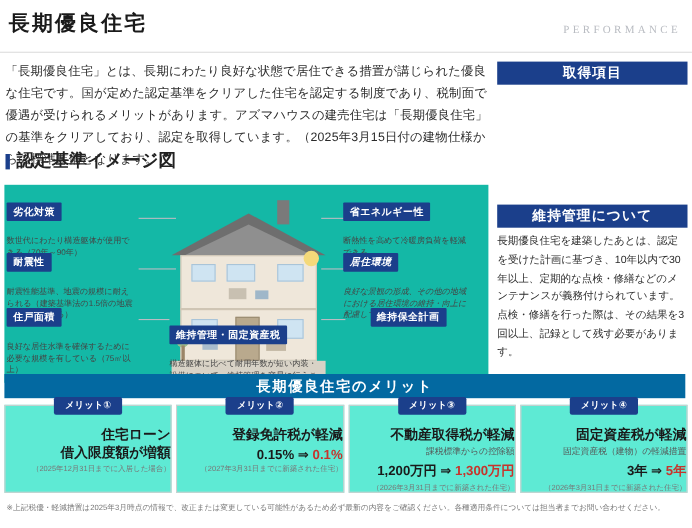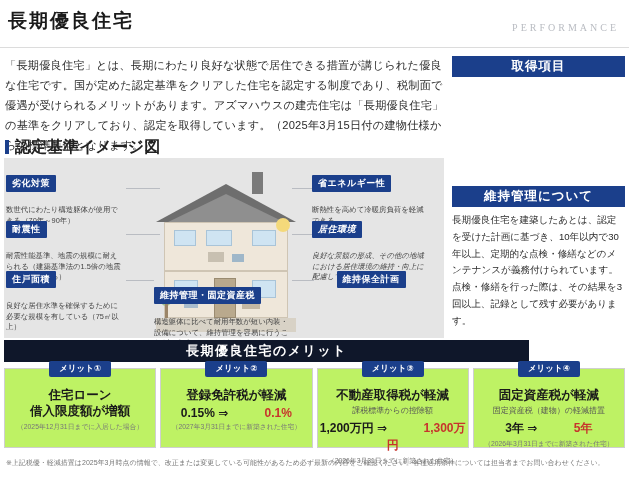--- a/index.html
+++ b/index.html
@@ -41,22 +41,22 @@
   }
   .intro p { margin:0; }
 
   
   .diagram-title {
     position:absolute; left:5px; top:140px;
     font-size:16px; font-weight:bold; color:#222;
     border-left:4px solid #1b3f8b; padding-left:6px; line-height:14px;
   }
   .diagram {
-    position:absolute; left:4px; top:158px; width:440px; height:180px;
-    background:#e5e5e5;
+    position:absolute; left:4px; top:168px; width:440px; height:180px;
+    background:#14b8a6;
   }
 
   
   .house { position:absolute; left:152px; top:6px; width:140px; height:170px; }
   .roof {
     position:absolute; left:0px; top:20px; width:0; height:0;
     border-left:70px solid transparent; border-right:70px solid transparent;
     border-bottom:38px solid #6e6e6e;
   }
   .roof-inner {
@@ -160,49 +160,49 @@
   }
   .crit .sub { font-size:8px; font-weight:normal; }
 
   .iji-text {
     position:absolute; left:452px; top:212px; width:173px;
     font-size:9.6px; line-height:1.75; color:#2b2b2b;
   }
 
   
   .merit-band {
-    position:absolute; left:4px; top:340px; width:525px; height:22px;
-    background:#0f172a; color:#fff;
+    position:absolute; left:4px; top:340px; width:619px; height:22px;
+    background:#0369a1; color:#fff;
     font-size:13px; font-weight:bold; text-align:center; line-height:22px;
     letter-spacing:1.5px;
   }
   .merit-row {
     position:absolute; left:4px; top:368px; width:621px; height:80px;
     display:flex; gap:4px;
   }
   .merit-card {
-    position:relative; flex:1; border:1px solid #cfcfcf; background:#bef264;
-    padding-top:14px; text-align:center;
+    position:relative; flex:1; border:1px solid #cfcfcf; background:#5eead4;
+    padding-top:14px; text-align:right;
   }
   .merit-tag {
     position:absolute; left:50%; top:-0px; transform:translate(-50%,-50%);
     background:#1b3f8b; color:#fff; font-size:8.5px; font-weight:bold;
     padding:2px 10px; border-radius:2px; white-space:nowrap;
   }
   .merit-title {
     font-size:12.5px; font-weight:bold; color:#1a1a1a; line-height:1.3;
     margin-top:4px;
   }
   .merit-sub {
     font-size:8px; color:#555; margin-top:3px; line-height:1.3;
   }
   .merit-val {
     font-size:12px; font-weight:bold; color:#1a1a1a; margin-top:3px;
   }
-  .merit-val .hl { color:#c7342c;margin-left:33px; }
+  .merit-val .hl { color:#c7342c; }
   .merit-note {
     font-size:6.8px; color:#777; margin-top:3px; line-height:1.2;
   }
   .footnote {
     position:absolute; left:6px; top:458px; width:617px;
     font-size:7px; color:#777; line-height:1.4;
   }
 </style>
 </head>
 <body>

